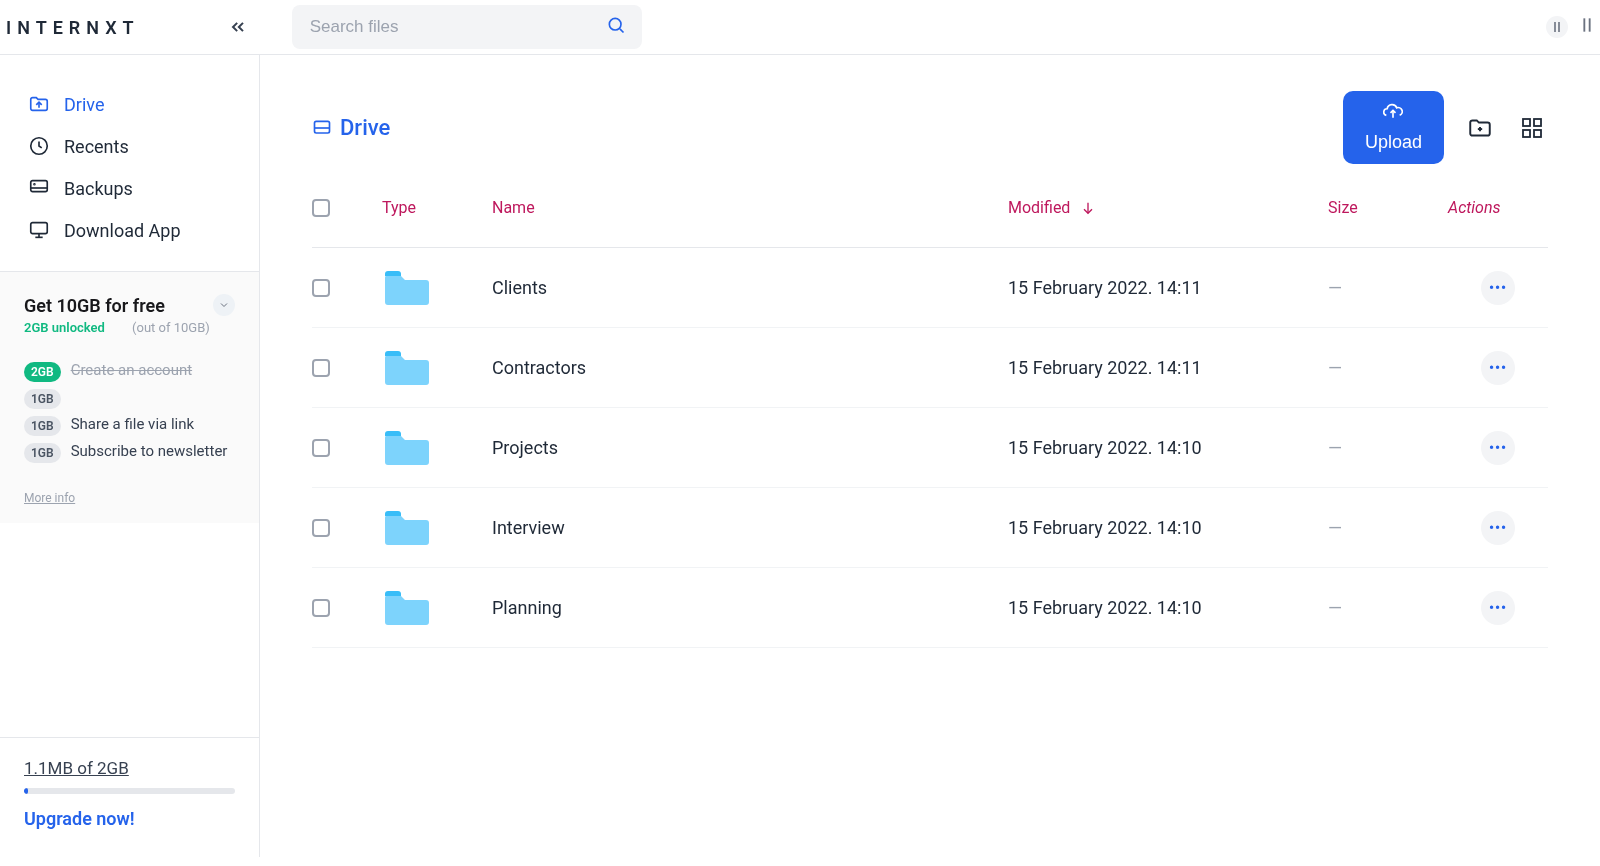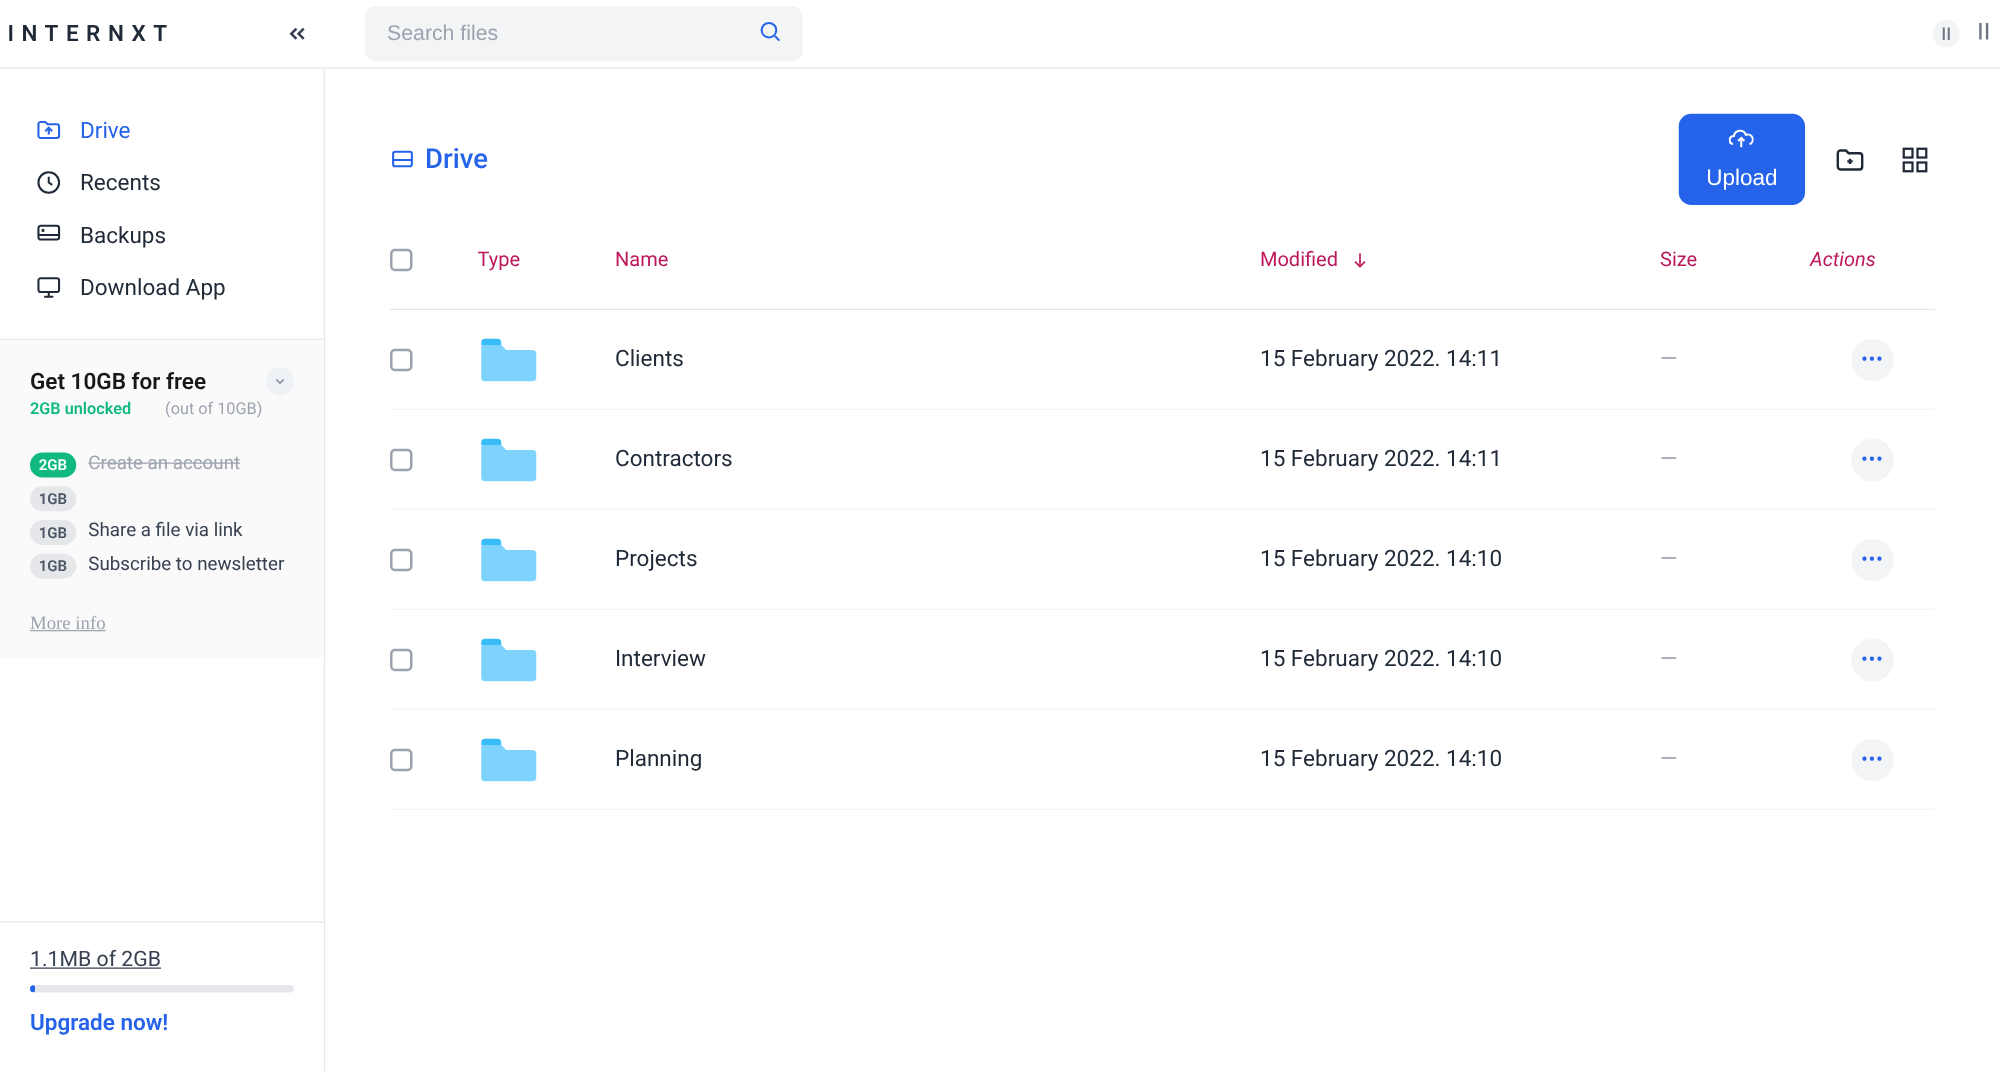--- a/index.html
+++ b/index.html
@@ -28,21 +28,21 @@
   .promo-caret { width: 22px; height: 22px; border-radius: 50%; background: #eef2f6; display: flex; align-items: center; justify-content: center; color: #6b7280; }
   .promo-sub { font-size: 13px; margin-top: 4px; }
   .promo-sub .green { color: #10b981; font-weight: 600; }
   .promo-sub .grey { color: #9ca3af; padding-left: 24px; }
   .tasks { margin-top: 26px; display: flex; flex-direction: column; gap: 6px; }
   .task { display: flex; gap: 10px; align-items: flex-start; font-size: 15px; color: #374151; }
   .badge { font-size: 12px; font-weight: 600; padding: 3px 7px; border-radius: 10px; flex-shrink: 0; margin-top: 1px; }
   .badge.green { background: #10b981; color: #fff; }
   .badge.grey { background: #e5e7eb; color: #4b5563; }
   .task.done .task-text { text-decoration: line-through; color: #9ca3af; }
-  .more-info { margin-top: 28px; font-size: 15px; color: #9ca3af; text-decoration: underline; cursor: pointer; font-family: Liberation Serif, serif; }
+  .more-info { margin-top: 28px; font-size: 12px; color: #9ca3af; text-decoration: underline; cursor: pointer; }
 
   .storage { margin-top: auto; border-top: 1px solid #e5e7eb; padding: 20px 24px 28px 24px; background: #fff; }
   .storage-text { font-size: 17px; color: #374151; text-decoration: underline; }
   .storage-bar { margin-top: 10px; height: 6px; background: #e5e7eb; border-radius: 3px; position: relative; overflow: hidden; }
   .storage-fill { position: absolute; left: 0; top: 0; bottom: 0; width: 2%; background: #2563eb; border-radius: 3px; }
   .upgrade { margin-top: 14px; color: #2563eb; font-weight: 600; font-size: 18px; cursor: pointer; }
 
   .main { flex: 1; padding: 36px 52px 0 52px; overflow: auto; }
   .main-head { display: flex; align-items: center; justify-content: space-between; }
   .breadcrumb { display: flex; align-items: center; gap: 8px; color: #2563eb; font-size: 22px; font-weight: 500; }

